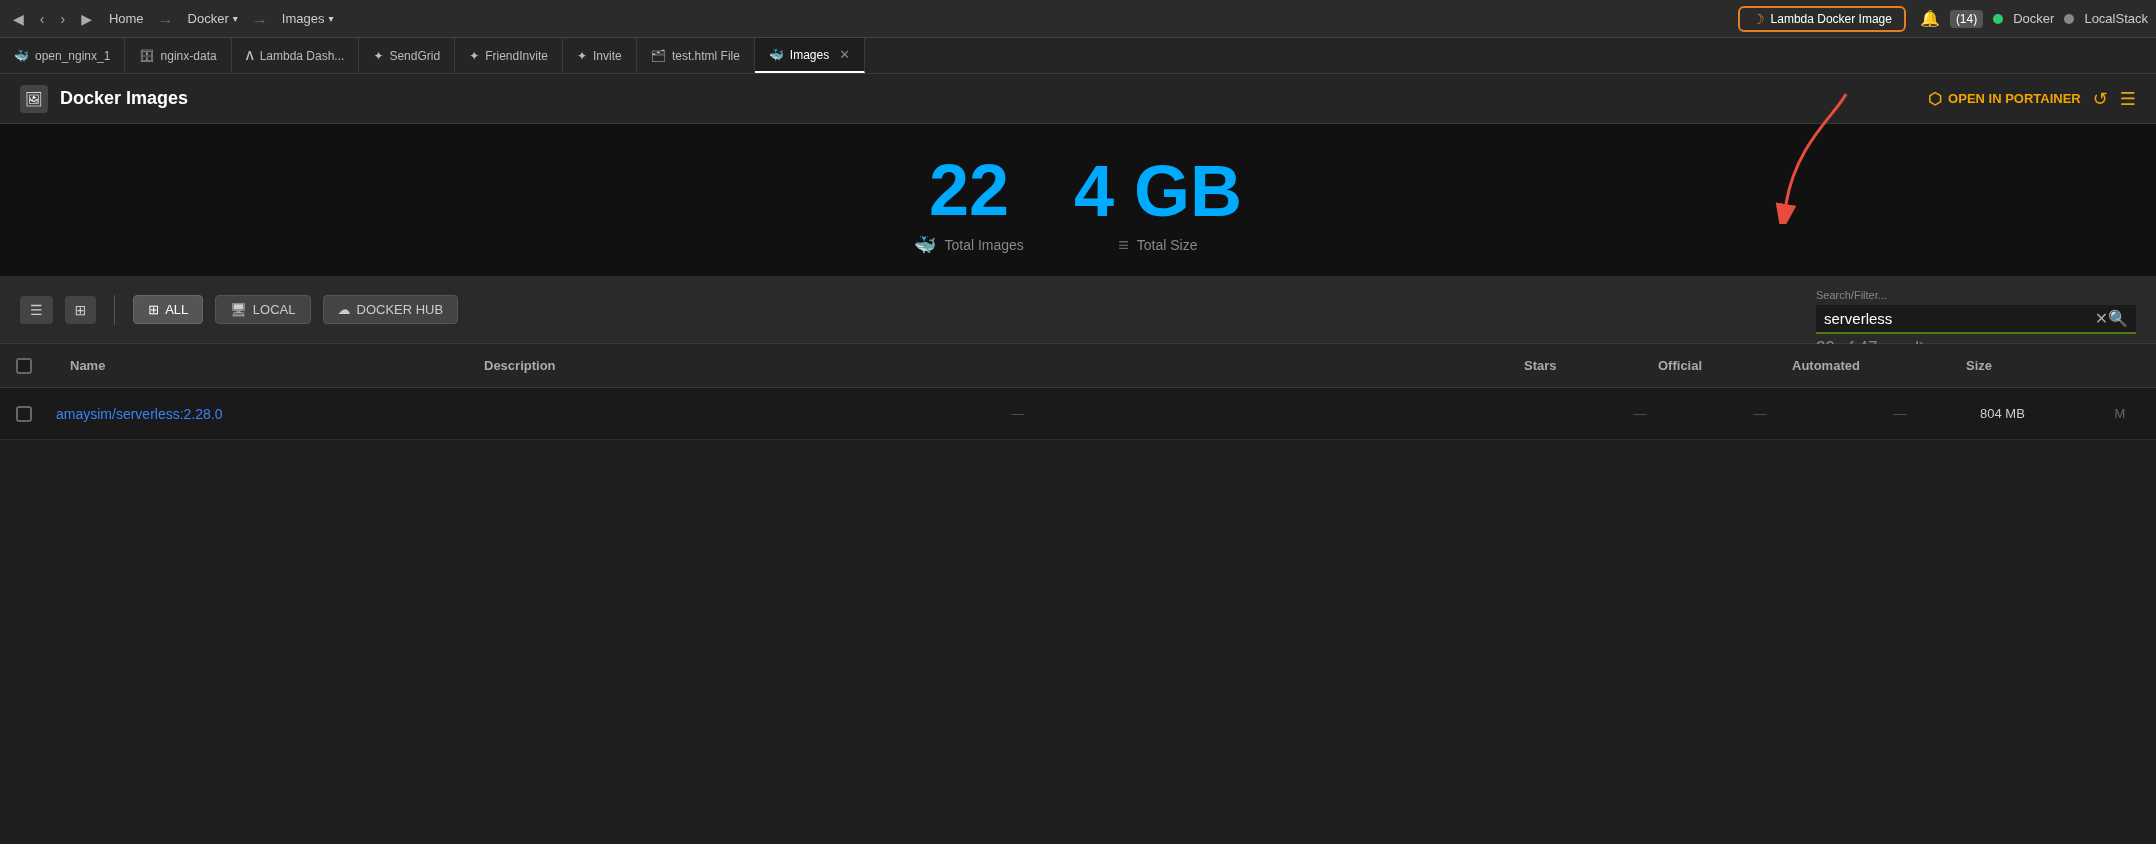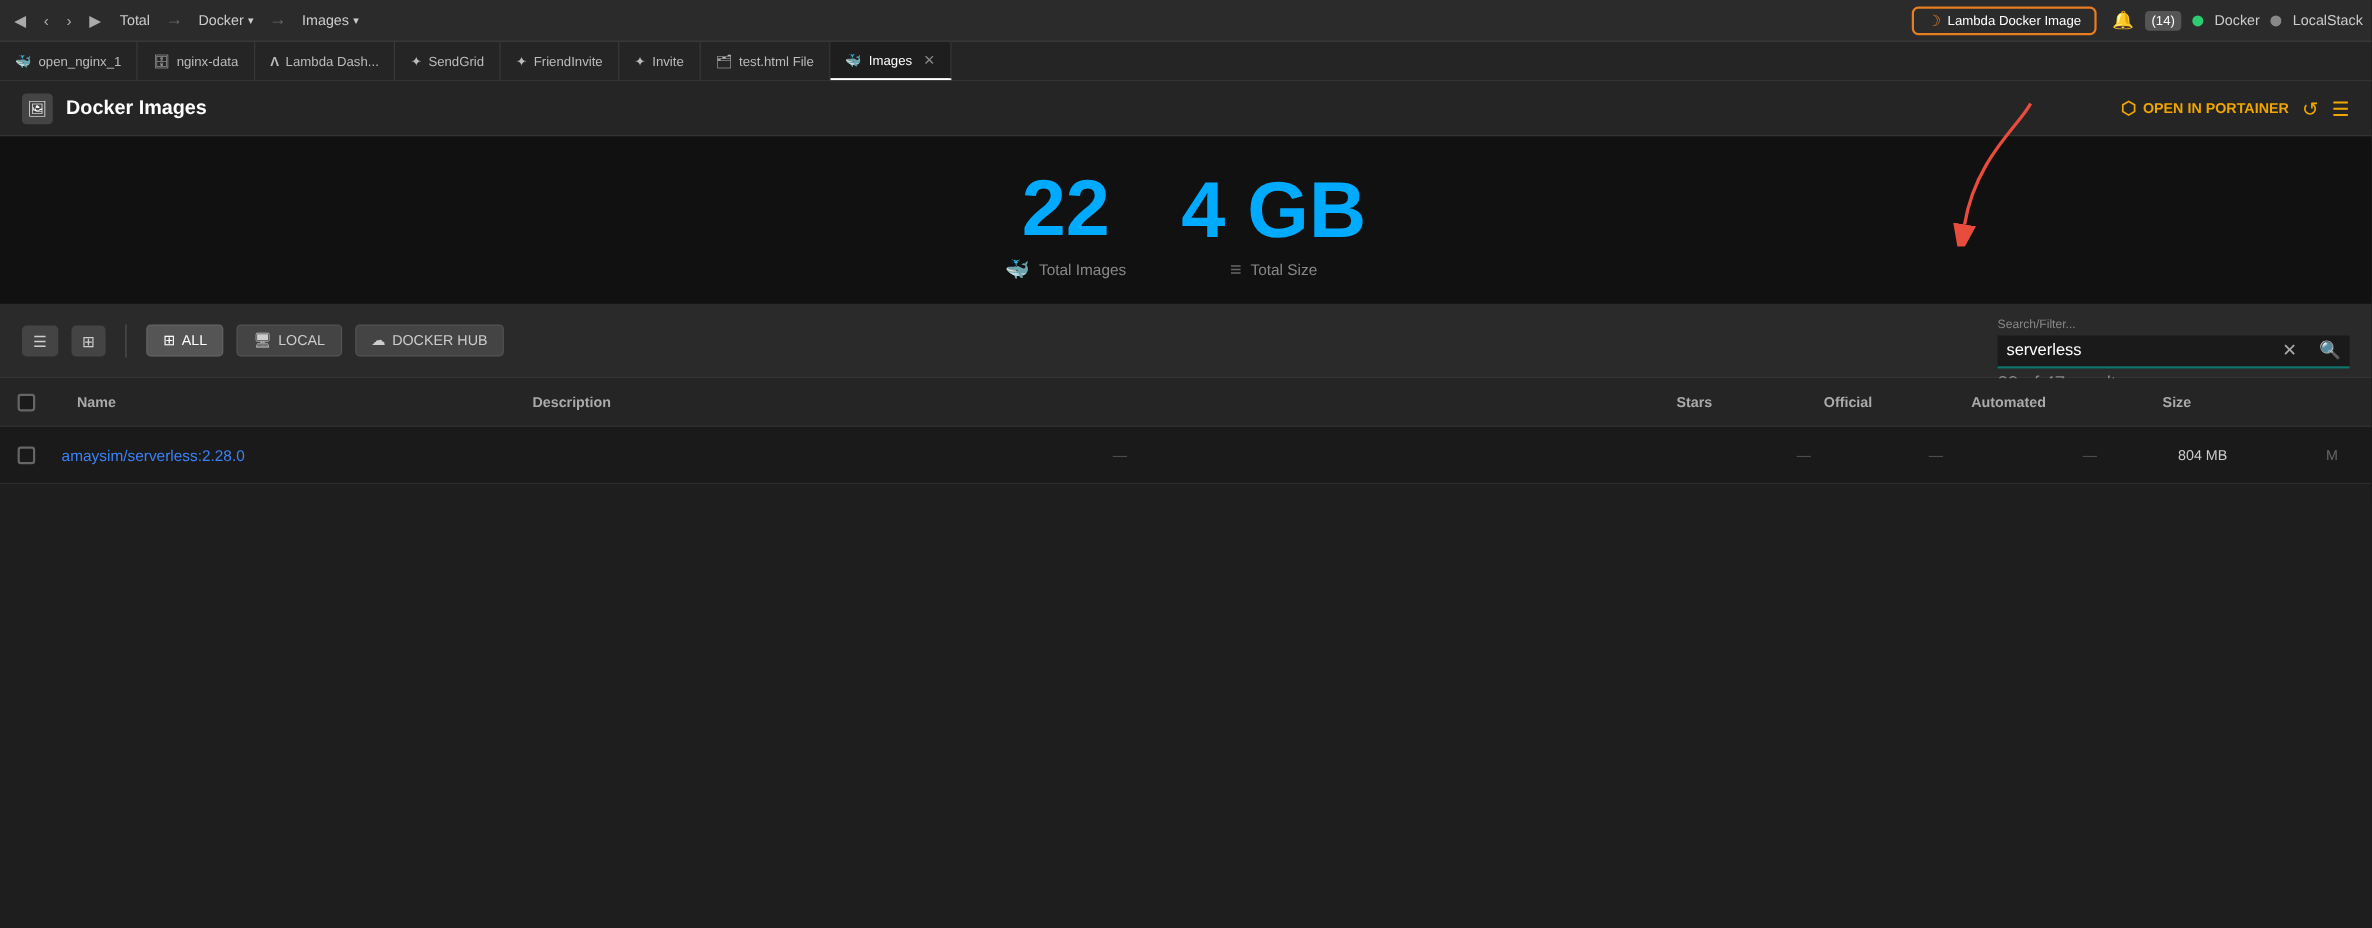--- a/index.html
+++ b/index.html
@@ -271,23 +271,23 @@
       margin-top: 28px;
     }
     .search-label {
       color: #888;
       font-size: 11px;
     }
     .search-input-row {
       display: flex;
       align-items: center;
       background: #1a1a1a;
-      border-bottom: 2px solid #0f766e;
+      border-bottom: 2px solid #4d7c0f;
       padding: 4px 8px;
-      gap: 20px;
+      gap: 0;
       min-width: 320px;
     }
     .search-input {
       background: none;
       border: none;
       color: #fff;
       font-size: 15px;
       outline: none;
       flex: 1;
     }
@@ -365,21 +365,21 @@
 </head>
 <body>
 
 <div class="top-nav">
   <button class="nav-arrow-btn">◀</button>
   <button class="nav-arrow-btn">‹</button>
   <button class="nav-arrow-btn">›</button>
   <button class="nav-arrow-btn">▶</button>
 
   <span class="nav-item">
-    <span>Total</span>
+    <span>Home</span>
   </span>
   <span class="nav-separator">→</span>
   <span class="nav-item">
     <span>Docker</span>
     <span style="font-size:10px;">▾</span>
   </span>
   <span class="nav-separator">→</span>
   <span class="nav-item">
     <span>Images</span>
     <span style="font-size:10px;">▾</span>

